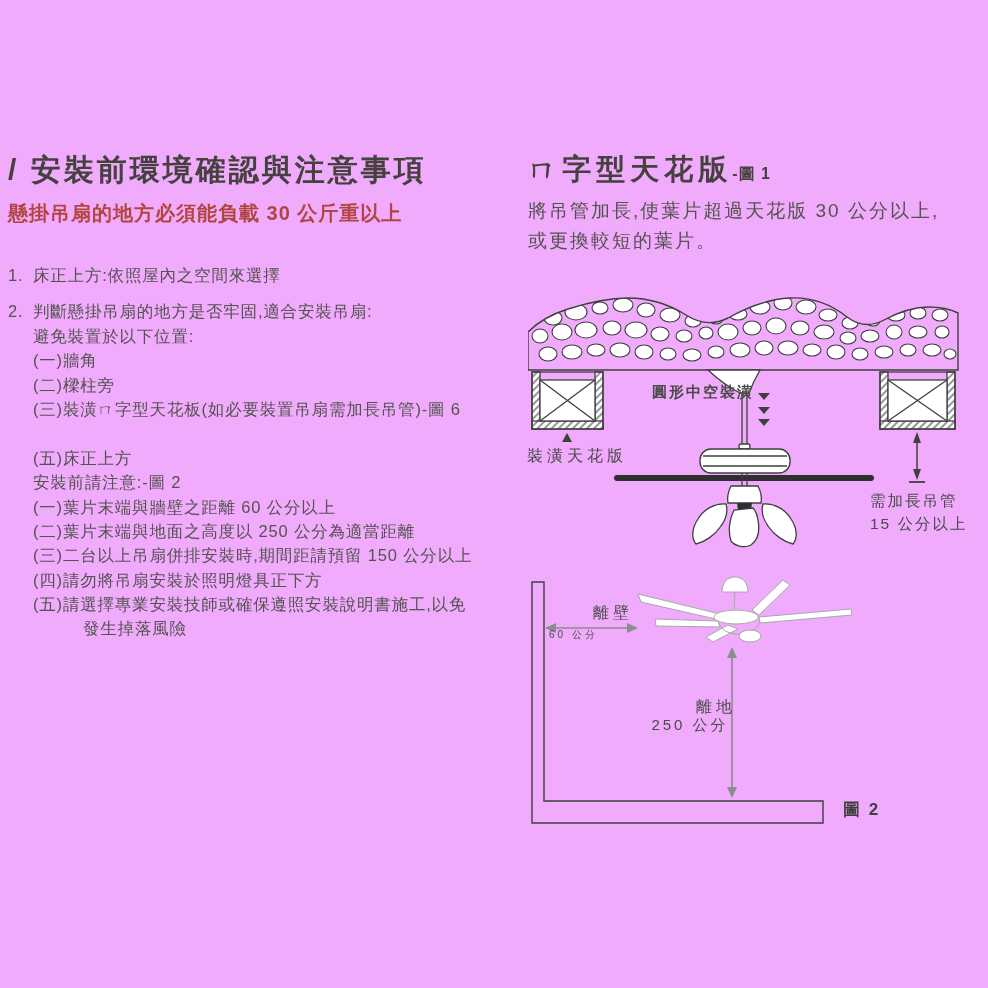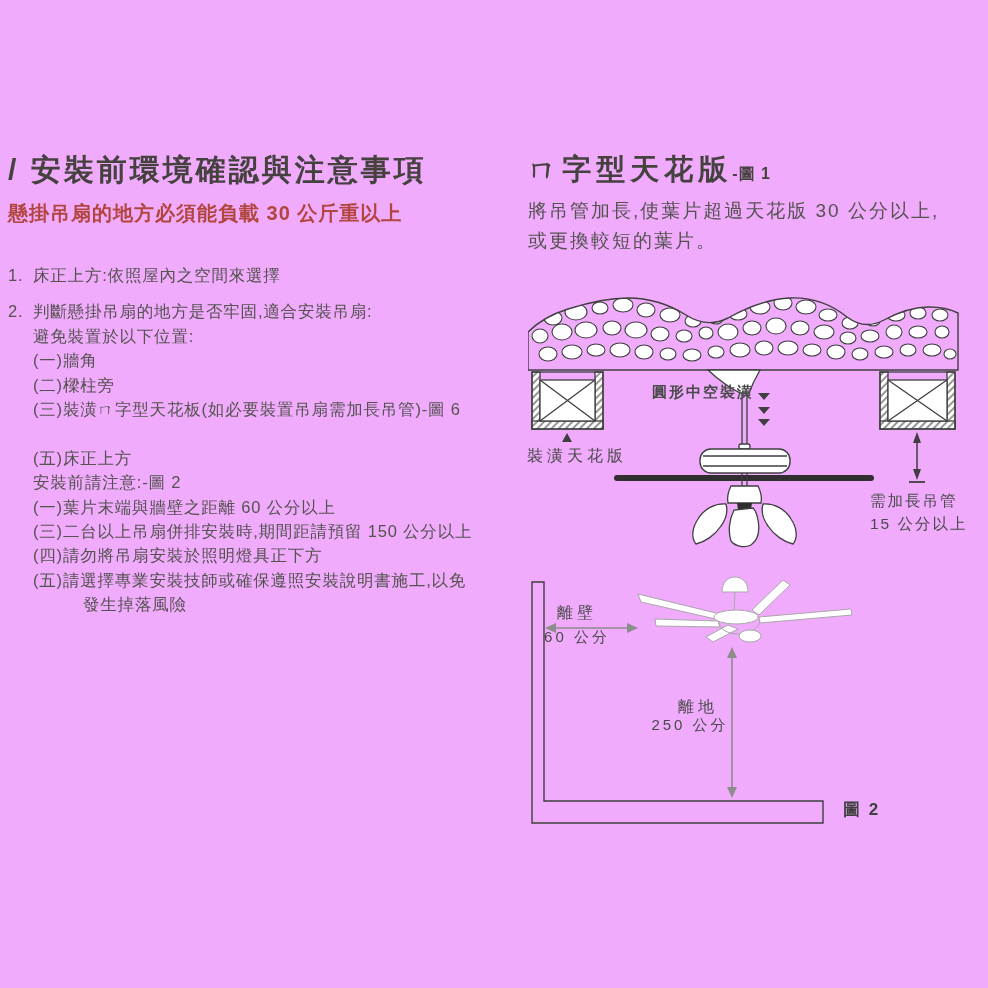--- a/index.html
+++ b/index.html
@@ -16,23 +16,23 @@
   .ln.ind .m{width:75px;flex:0 0 75px;}
   
   .r-title{left:528px;top:150px;font-size:29px;font-weight:600;letter-spacing:5px;color:#45413e;white-space:nowrap;}
   .r-title .figref{font-size:16px;letter-spacing:1px;font-weight:600;text-align:right;}
   .r-body{left:528px;top:196px;font-size:19px;letter-spacing:2px;line-height:29.5px;color:#555250;white-space:nowrap;}
   
   .lbl{color:#4a4a4a;white-space:nowrap;}
   .lbl-hollow{left:616px;top:383px;font-size:15px;font-weight:600;letter-spacing:2px;padding-left:36px;}
   .lbl-deco{left:527px;top:446px;font-size:16px;letter-spacing:4px;}
   .lbl-rod{left:870px;top:489px;font-size:15.5px;letter-spacing:2px;line-height:23px;}
-  .lbl-wall1{left:557px;top:603px;width:76px;text-align:left;font-size:16px;letter-spacing:4px;}
-  .lbl-wall2{left:531px;top:628px;width:92px;text-align:center;font-size:15px;letter-spacing:3px;}
-  .lbl-floor1{left:660px;top:697px;width:76px;text-align:center;font-size:16px;letter-spacing:4px;}
+  .lbl-wall1{left:557px;top:603px;width:76px;text-align:right;font-size:16px;letter-spacing:4px;}
+  .lbl-wall2{left:549px;top:628px;width:92px;font-size:10px;letter-spacing:3px;}
+  .lbl-floor1{left:660px;top:697px;width:76px;text-align:right;font-size:16px;letter-spacing:4px;}
   .lbl-floor2{left:642px;top:716px;width:96px;text-align:center;font-size:15px;letter-spacing:3px;}
   .fig2cap{left:843px;top:798px;font-size:17px;font-weight:600;letter-spacing:2px;color:#3f3f3f;}
 </style>
 </head>
 <body>
 
 <div class="page">
 
   <div class="abs l-title">/ 安裝前環境確認與注意事項</div>
   <div class="abs l-warning">懸掛吊扇的地方必須能負載 30 公斤重以上</div>
@@ -69,20 +69,24 @@
         <span class="m"></span>
         <span>(五)床正上方</span>
       </div>
     <div class="ln">
         <span class="m"></span>
         <span>安裝前請注意:-圖 2</span>
       </div>
     <div class="ln">
         <span class="m"></span>
         <span>(一)葉片末端與牆壁之距離 60 公分以上</span>
+      </div>
+    <div class="ln">
+        <span class="m"></span>
+        <span>(二)葉片末端與地面之高度以 250 公分為適當距離</span>
       </div>
     <div class="ln">
         <span class="m"></span>
         <span>(三)二台以上吊扇併排安裝時,期間距請預留 150 公分以上</span>
       </div>
     <div class="ln">
         <span class="m"></span>
         <span>(四)請勿將吊扇安裝於照明燈具正下方</span>
       </div>
     <div class="ln">

